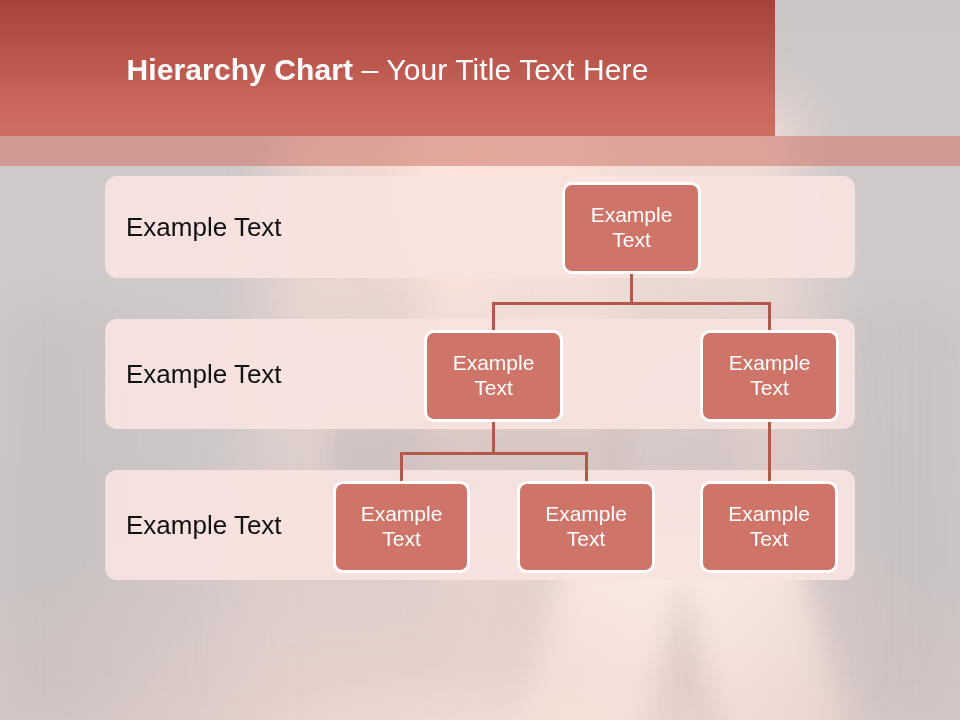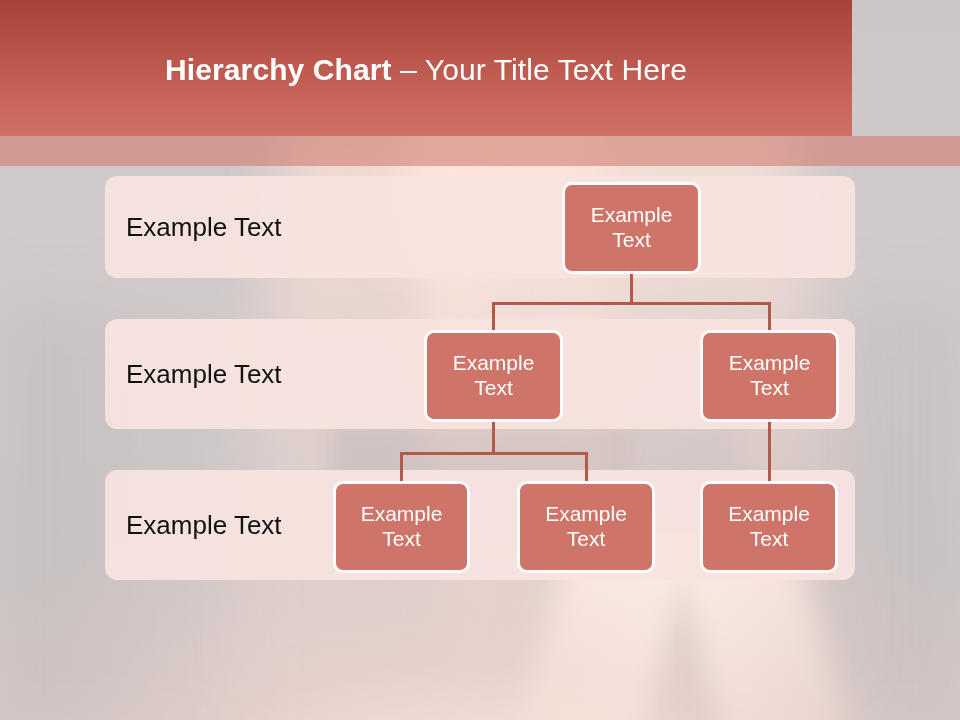--- a/index.html
+++ b/index.html
@@ -66,21 +66,21 @@
     background:rgba(186,180,180,0.22);filter:blur(12px);
   }
   .bg-glow{
     position:absolute;left:300px;top:120px;width:380px;height:160px;
     background:radial-gradient(circle at 50% 60%, rgba(255,224,214,0.75), rgba(255,224,214,0) 70%);
     filter:blur(12px);
   }
 
   
   .header{
-    position:absolute;left:0;top:0;width:852px;height:136px;
+    position:absolute;left:0;top:0;width:775px;height:136px;
     background:linear-gradient(180deg,#a8413a 0%,#b8544a 38%,#c7655a 72%,#cd6f62 100%);
   }
   .header-title{
     position:absolute;left:0;right:0;top:53px;text-align:center;
     color:#ffffff;font-size:30px;line-height:1.1;white-space:nowrap;
     letter-spacing:.1px;
   }
   .title-strong{font-weight:bold;}
   .title-rest{font-weight:normal;}
   .header-band{

